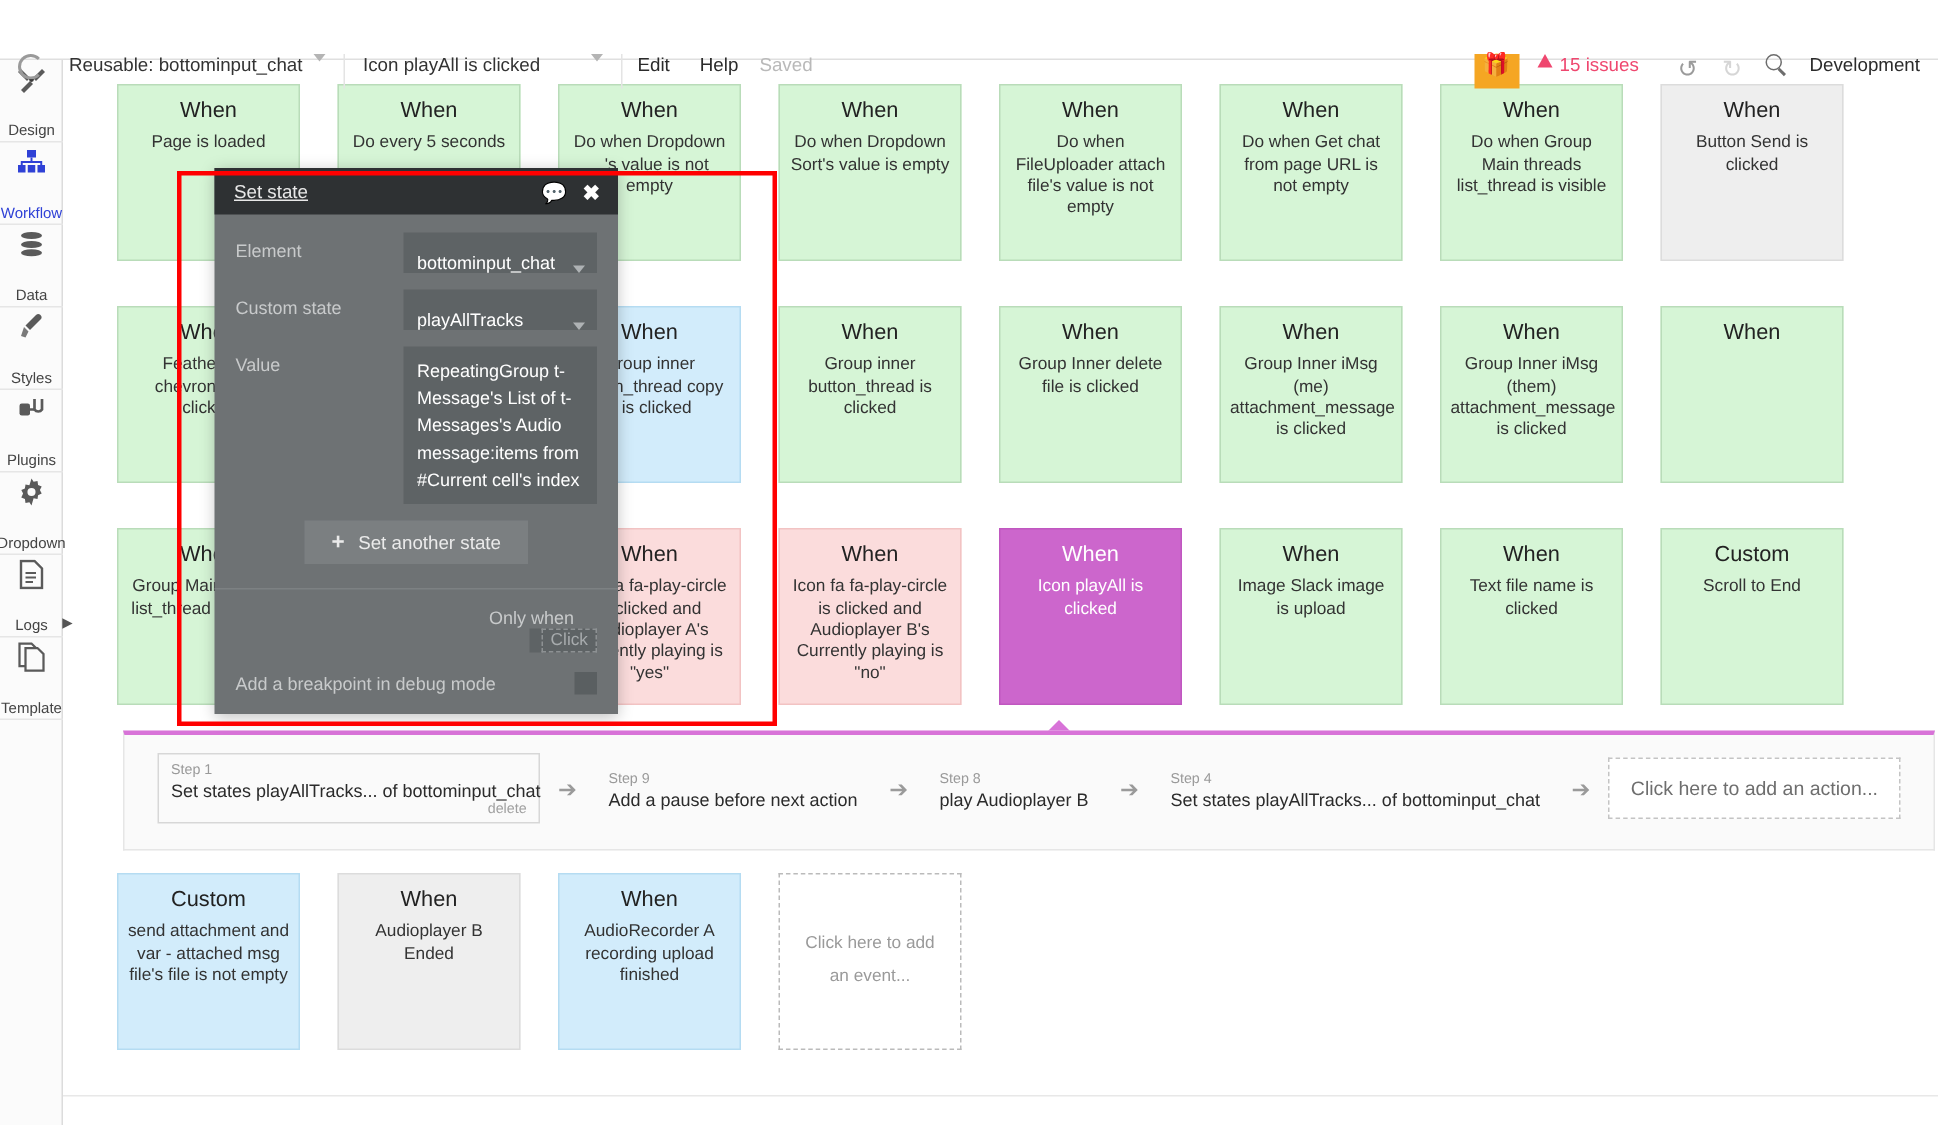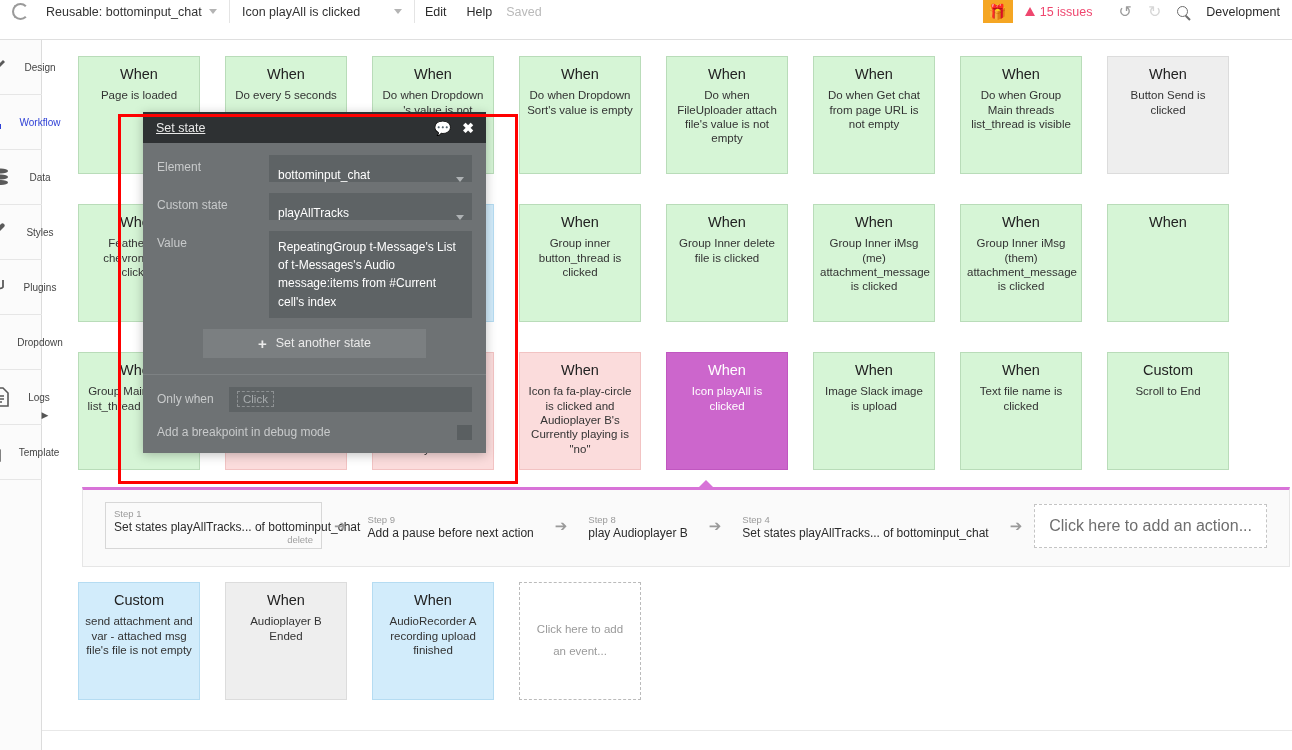--- a/index.html
+++ b/index.html
@@ -16,25 +16,26 @@
   
   .topbar {
     position: absolute; top: 0; left: 0;
     width: 1292px; height: 40px;
     background: #ffffff;
     border-bottom: 1px solid #dfdfdf;
     display: flex; align-items: stretch;
     z-index: 40;
   }
   .tb-cell {
-    display: flex; align-items: center;
+    display: flex; align-items: flex-start;
     padding: 0 12px;
     border-right: 1px solid #e4e4e4;
     height: 23px;
     white-space: nowrap;
+    margin-top: 36px;
   }
   .tb-logo { width: 34px; justify-content: center; padding: 0; border-right: none; }
   .logo-ring {
     width: 17px; height: 17px; border-radius: 50%;
     border: 2px solid #9a9a9a; border-right-color: transparent;
     margin-left: 6px;
   }
   .tb-select {
     width: 196px; justify-content: space-between;
     font-size: 12.5px; color: #333;
@@ -79,21 +80,21 @@
   
   .sidebar {
     position: absolute; top: 40px; left: 0;
     width: 42px; height: 710px;
     background: #fbfbfb;
     border-right: 1px solid #dcdcdc;
     z-index: 30;
   }
   .sb-item {
     height: 55px; width: 42px;
-    display: flex; flex-direction: row;
+    display: flex; flex-direction: column;
     align-items: center; justify-content: center;
     border-bottom: 1px solid #e6e6e6;
     gap: 18px;
     cursor: pointer;
   }
   .sb-label { font-size: 10px; color: #444; white-space: nowrap; }
   .sb-item.active .sb-label { color: #2f41d6; }
   .sb-ico { height: 22px; display: flex; align-items: center; justify-content: center; }
   .sb-handle {
     position: absolute; left: 40px; top: 365px;
@@ -162,33 +163,33 @@
     min-width: 0;
     cursor: pointer;
   }
   .step-plain { padding: 5px 8px 3px 8px; border: 1px solid transparent; cursor: pointer; }
   .step-num { font-size: 9.5px; color: #9a9a9a; line-height: 1.3; }
   .step-label { font-size: 12px; color: #2b2b2b; white-space: nowrap; }
   .step-delete { font-size: 9.5px; color: #a0a0a0; text-align: right; }
   .step-arrow { color: #9a9a9a; font-size: 15px; padding: 0 12px; }
   .step-add {
     border: 1px dashed #c4c4c4; background: #ffffff;
-    padding: 12px 14px; font-size: 16px; color: #6e6e6e;
+    padding: 12px 14px; font-size: 13px; color: #6e6e6e;
     white-space: nowrap; cursor: pointer;
   }
 
   .hr-bottom {
     position: absolute; left: 0; top: 690px; width: 1250px;
     border-top: 1px solid #e8e8e8;
   }
 
   
   .modal {
     position: absolute; left: 143px; top: 112px;
-    width: 343px;
+    width: 269px;
     background: #6e7274;
     z-index: 60;
     box-shadow: 0 2px 10px rgba(0,0,0,.25);
   }
   .modal-head {
     background: #2e3133; height: 31px;
     display: flex; align-items: center; justify-content: space-between;
     padding: 0 12px 0 13px;
   }
   .modal-title {
@@ -219,21 +220,21 @@
     color: #ffffff; font-size: 12px; line-height: 1.52; cursor: pointer;
   }
   .set-another {
     margin: 7px 46px 14px 46px;
     background: #7b7f81; height: 29px;
     display: flex; align-items: center; justify-content: center;
     gap: 9px; color: #eaeaea; font-size: 12.5px; cursor: pointer;
   }
   .plus-g { font-size: 15px; font-weight: bold; line-height: 1; }
   .modal-foot { border-top: 1px solid #7d8183; padding: 12px 14px 13px 14px; }
-  .frow { display: flex; align-items: center; }
+  .frow { display: flex; align-items: flex-end; flex-direction: column; }
   .flabel { width: 72px; font-size: 12px; color: #c8cacb; }
   .fclick {
     flex: 1; background: #5e6365; height: 25px;
     display: flex; align-items: center; padding-left: 8px;
     cursor: text;
   }
   .fclick span {
     font-size: 11.5px; color: #a7abad;
     border: 1px dashed #8d9193; padding: 1px 5px;
   }

